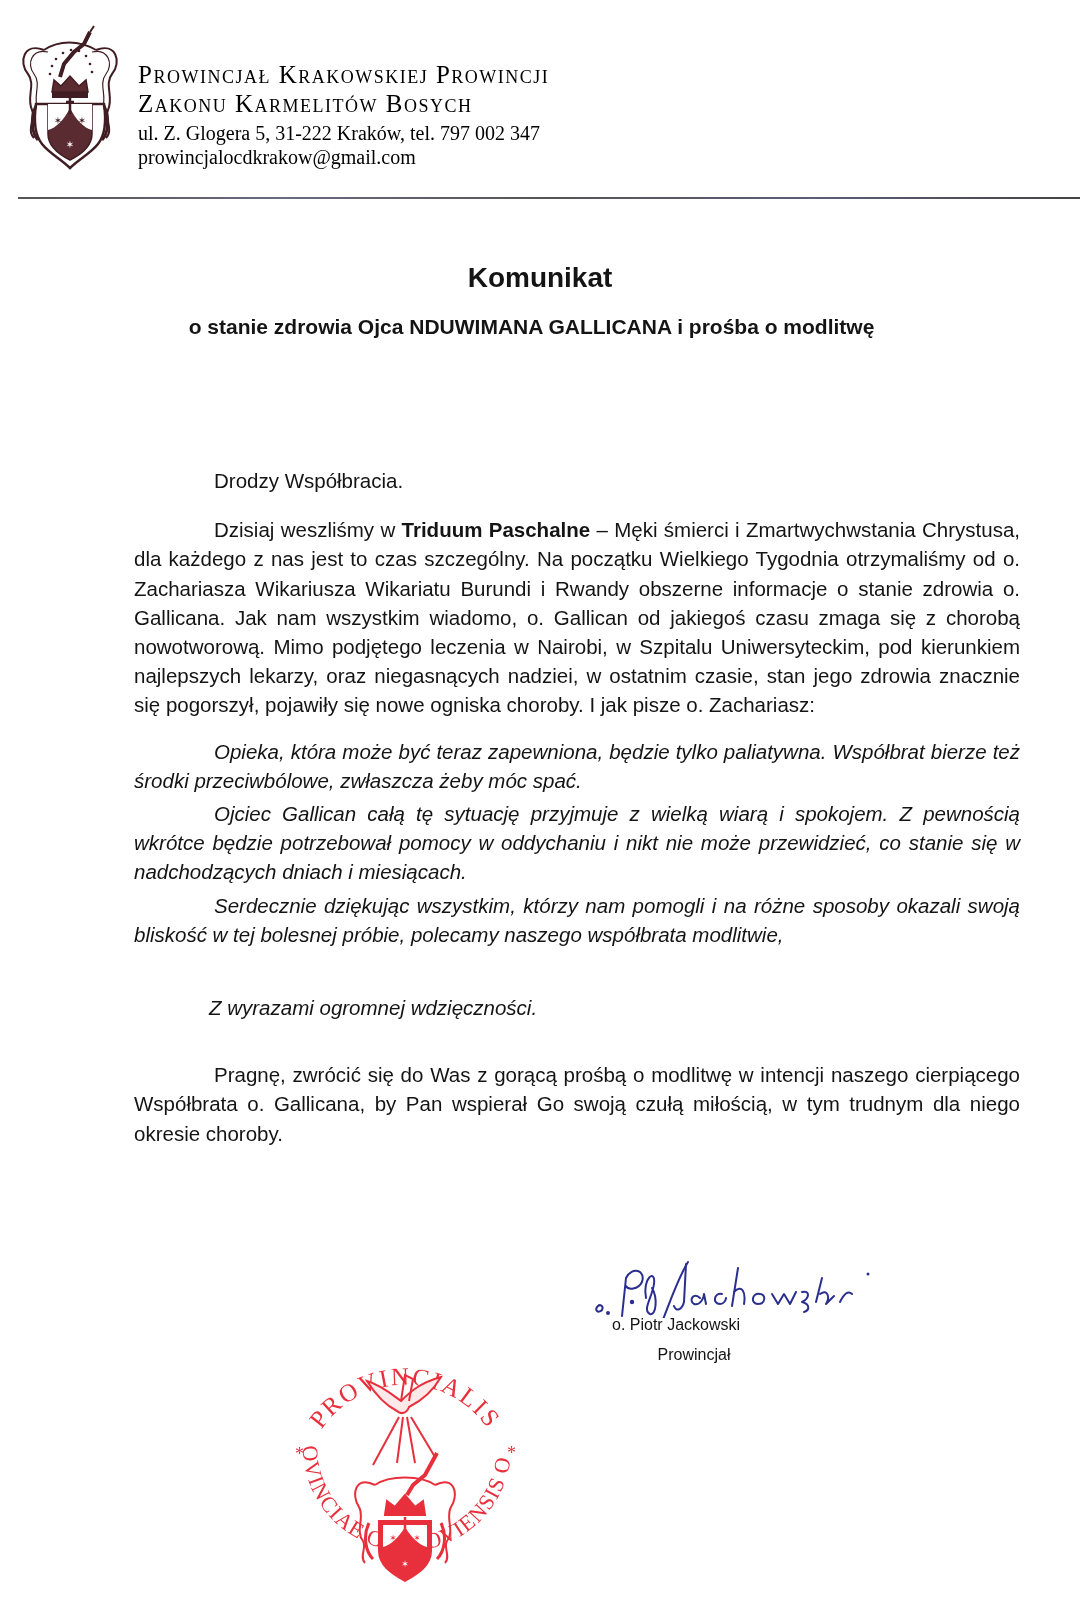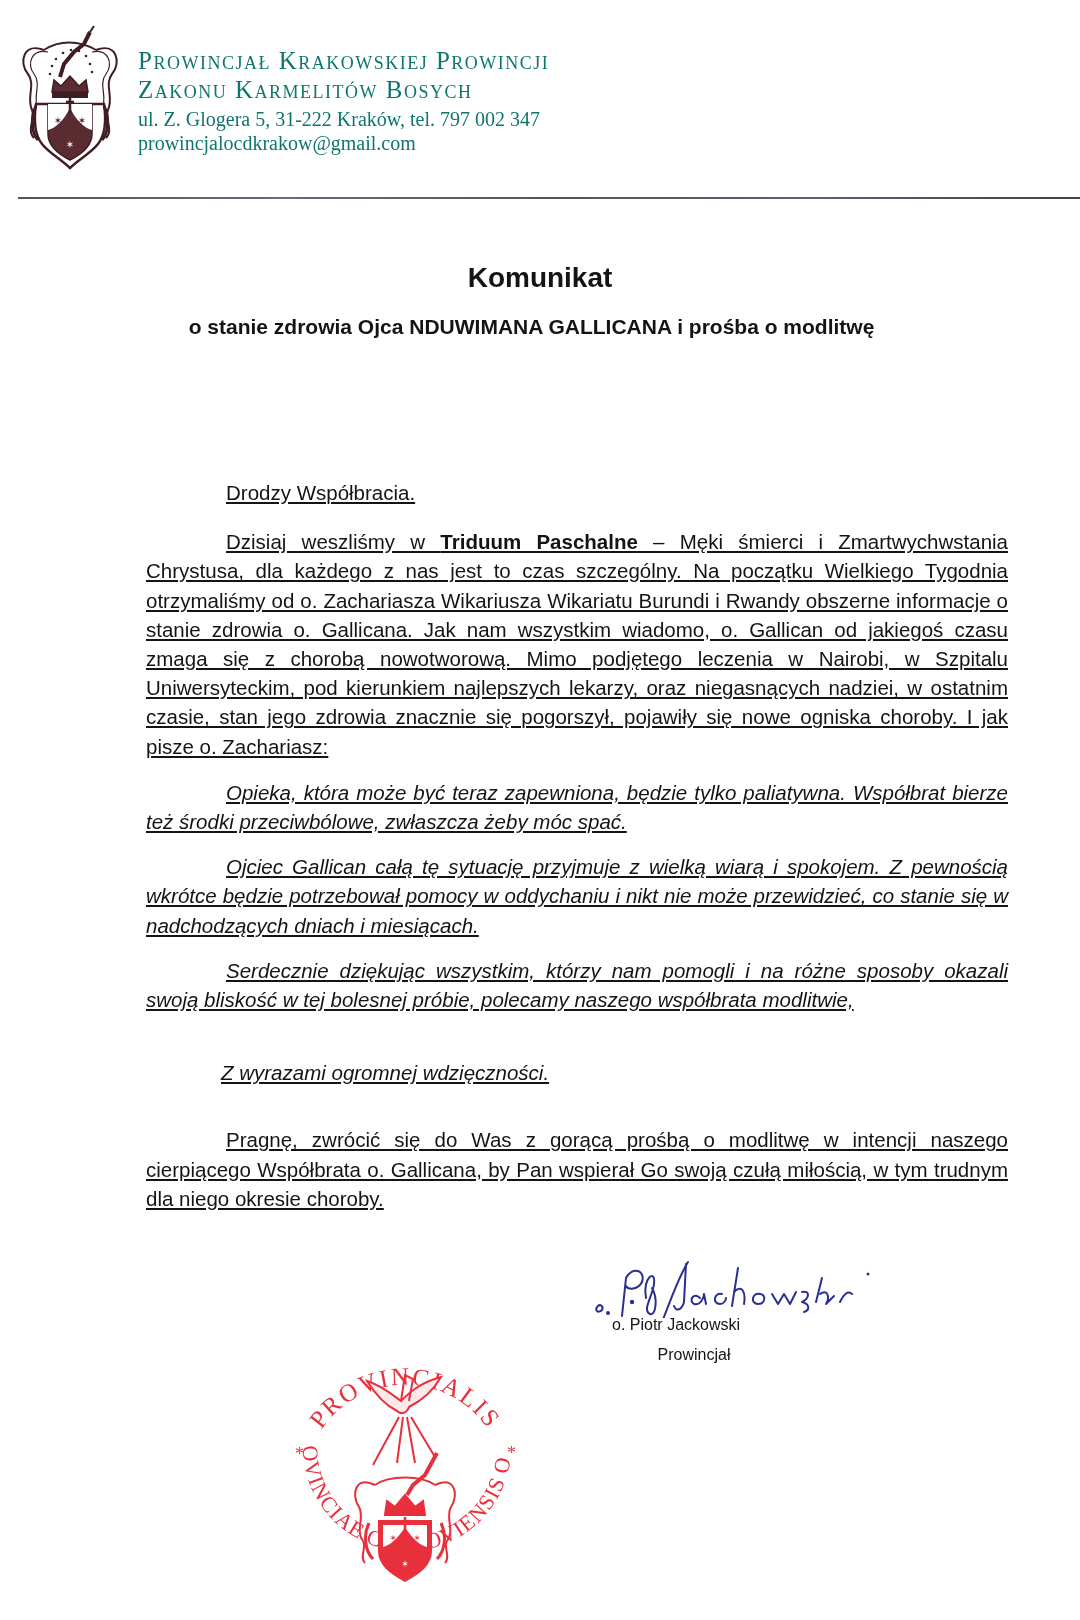--- a/index.html
+++ b/index.html
@@ -1,30 +1,30 @@
 <!DOCTYPE html>
 <html><head>
 <meta charset="utf-8">
 <style>
   html, body { margin: 0; padding: 0; background: #ffffff; }
   body { width: 1080px; height: 1620px; position: relative; overflow: hidden; color: #111; }
 
   .letterhead { position: absolute; left: 0; top: 0; width: 1080px; height: 205px; }
   .crest { position: absolute; left: 14px; top: 22px; width: 112px; height: 150px; }
-  .lh-text { position: absolute; left: 138px; top: 46px; font-family: "Liberation Serif", "DejaVu Serif", serif; color: #0f766e; }
+  .lh-text { position: absolute; left: 138px; top: 60px; font-family: "Liberation Serif", "DejaVu Serif", serif; color: #000000; }
   .lh-line { font-size: 25px; letter-spacing: 1.5px; font-variant: small-caps; font-weight: normal; line-height: 29px; white-space: nowrap; }
   .lh-addr { font-size: 20px; line-height: 24px; margin-top: 3px; white-space: nowrap; }
   .lh-rule { position: absolute; left: 18px; right: 0; top: 197px; height: 2px; background: linear-gradient(90deg,#555,#6a6a80,#555,#5d5d78,#444); }
 
   .doc { font-family: "Liberation Sans", "DejaVu Sans", sans-serif; font-size: 20.5px; color: #141414; }
   .title { position: absolute; left: 0; width: 1080px; top: 262px; text-align: center; font-weight: bold; font-size: 28px; }
   .subtitle { position: absolute; left: 0; width: 1063px; top: 315px; text-align: center; font-weight: bold; font-size: 21px; }
 
   .body { position: absolute; left: 130px; width: 894px; top: 462px; line-height: 29.2px; }
-  .p { margin: 16px; text-align: justify; text-decoration: underline; }
+  .p { margin: 4px; text-align: justify; }
   .indent { text-indent: 80px; }
   .greeting { margin-bottom: 20px; }
   .gap { margin-top: 17px; }
   .quote { font-style: italic; }
   .closing { font-style: italic; margin-top: 44px; padding-left: 75px; }
   .quote-sig { font-style: italic; padding-left: 340px; }
   .request { margin-top: 38px; }
 
   .signature { position: absolute; left: 590px; top: 1258px; width: 300px; height: 60px; }
   .signer { position: absolute; left: 612px; top: 1310px; font-family: Liberation Sans, sans-serif; font-size: 16px; line-height: 30px; color: #141414; }

